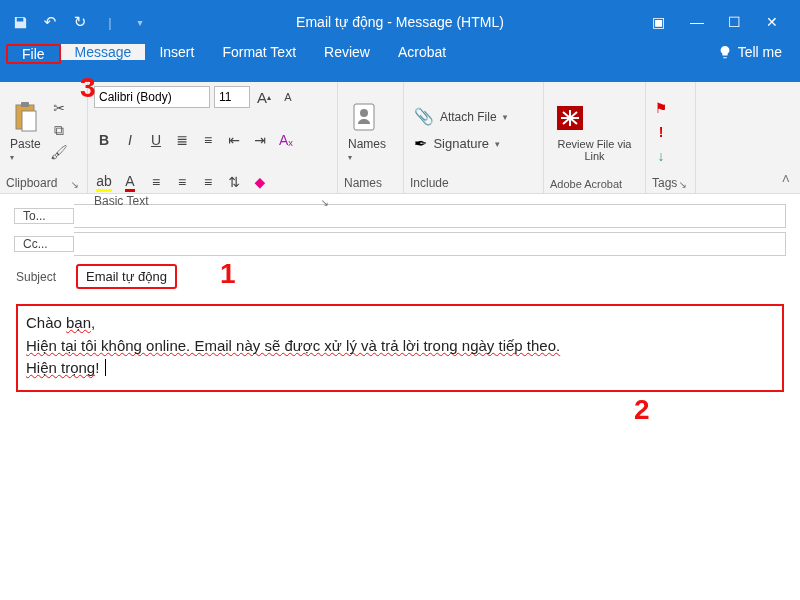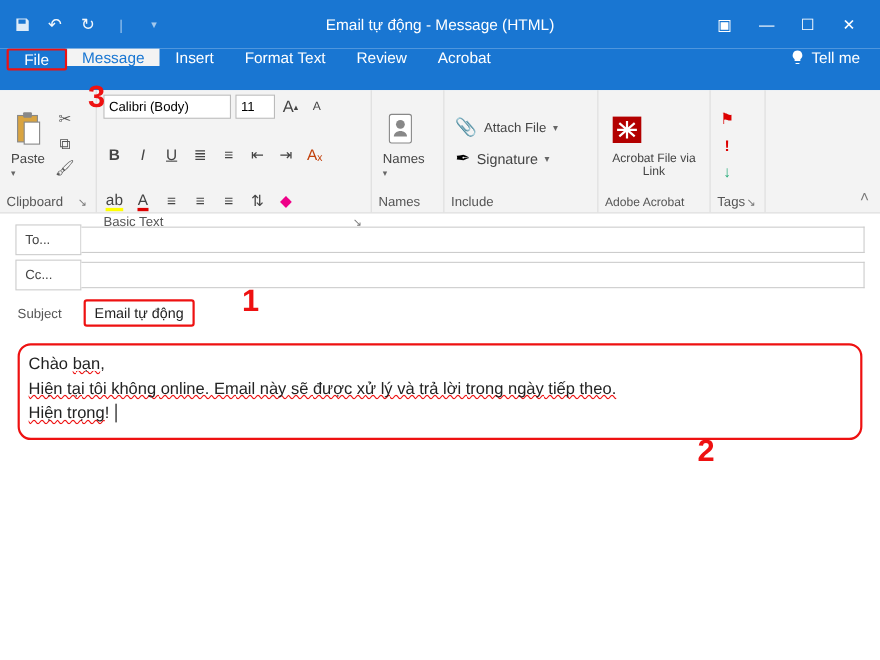--- a/index.html
+++ b/index.html
@@ -36,27 +36,27 @@
 .fmtbtn { width: 20px; height: 20px; font-size: 14px; color: #444; display: flex; align-items: center; justify-content: center; cursor: pointer; }
 
 .collapse { position: absolute; right: 10px; bottom: 6px; font-size: 14px; color: #777; cursor: pointer; }
 
 .compose { padding: 10px 14px; }
 .compose-head { display: flex; gap: 8px; }
 .sendbox { width: 62px; height: 86px; border: 1px solid #ccc; display: flex; flex-direction: column; align-items: center; justify-content: center; gap: 6px; cursor: pointer; }
 .sendico { font-size: 20px; color: #1976d2; }
 .fields { flex: 1; display: flex; flex-direction: column; gap: 4px; }
 .fieldrow { display: flex; align-items: center; }
-.fldbtn { width: 60px; height: 28px; border: 1px solid #ccc; background: #fff; font-size: 12px; color: #444; text-align: left; padding-left: 8px; cursor: pointer; }
+.fldbtn { width: 60px; height: 16px; border: 1px solid #ccc; background: #fff; font-size: 12px; color: #444; text-align: left; padding-left: 8px; cursor: pointer; }
 .fldlabel { width: 60px; font-size: 12px; color: #555; padding-left: 2px; }
 .fldinput { flex: 1; height: 24px; border: 1px solid #ccc; border-left: none; padding: 0 6px; font-size: 12px; }
 .subjwrap { flex: 1; position: relative; height: 26px; }
 .subjval { position: absolute; left: 2px; top: 0; border: 2px solid #e11; border-radius: 3px; padding: 3px 8px; font-size: 13px; color: #222; }
 
-.body-area { margin: 14px 2px 0 2px; border: 2px solid #e11; border-radius: 12px; padding: 6px 8px 10px 8px; font-size: 15px; color: #222; line-height: 1.5; }
+.body-area { margin: 14px 2px 0 2px; border: 2px solid #e11; border-radius: 0; padding: 6px 8px 10px 8px; font-size: 15px; color: #222; line-height: 1.5; }
 .squiggle { text-decoration: underline wavy #e11 1px; text-decoration-skip-ink: none; }
 
 .annot { position: absolute; color: #e11; font-weight: 900; font-size: 28px; font-family: Arial; }
 
 svg { display: block; }
 </style>
 </head>
 <body>
 
 <div class="titlebar">
@@ -129,21 +129,21 @@
         <span class="fmtbtn" style="font-size:11px">A</span>
       </div>
       <div class="btnrow">
         <span class="fmtbtn" style="font-weight:bold">B</span>
         <span class="fmtbtn" style="font-style:italic">I</span>
         <span class="fmtbtn" style="text-decoration:underline">U</span>
         <span class="fmtbtn">≣</span>
         <span class="fmtbtn">≡</span>
         <span class="fmtbtn">⇤</span>
         <span class="fmtbtn">⇥</span>
-        <span class="fmtbtn" style="color:#c2410c">Aₓ</span>
+        <span class="fmtbtn" style="color:#a21caf">Aₓ</span>
       </div>
       <div class="btnrow">
         <span class="fmtbtn">
             <span style="border-bottom:3px solid #ff0">ab</span>
           </span>
         <span class="fmtbtn">
             <span style="border-bottom:3px solid #d00">A</span>
           </span>
         <span class="fmtbtn">≡</span>
         <span class="fmtbtn">≡</span>
@@ -191,21 +191,21 @@
   <div class="group" style="width:102px">
     <div class="group-body">
       <div class="vstack">
         <div class="bigico">
           <svg width="30" height="28" viewBox="0 0 30 28">
               <rect x="2" y="2" width="26" height="24" fill="#b30000"></rect>
               <path d="M8 8 L22 20 M22 8 L8 20" stroke="#fff" stroke-width="2"></path>
               <path d="M15 6 L15 22 M6 14 L24 14" stroke="#fff" stroke-width="2"></path>
             </svg>
         </div>
-        <span style="font-size:11px;color:#444;text-align:center;line-height:1.1">Acrobat File via Link</span>
+        <span style="font-size:11px;color:#444;text-align:center;line-height:1.1">Review File via Link</span>
       </div>
     </div>
     <div class="group-label" style="font-size:11px">Adobe Acrobat</div>
   </div>
 
   <div class="group" style="width:50px">
     <div class="group-body">
       <div class="smallcol" style="gap:6px;padding-top:4px">
         <span class="smallico" style="color:#d00">⚑</span>
         <span class="smallico" style="color:#d00;font-weight:bold">!</span>

